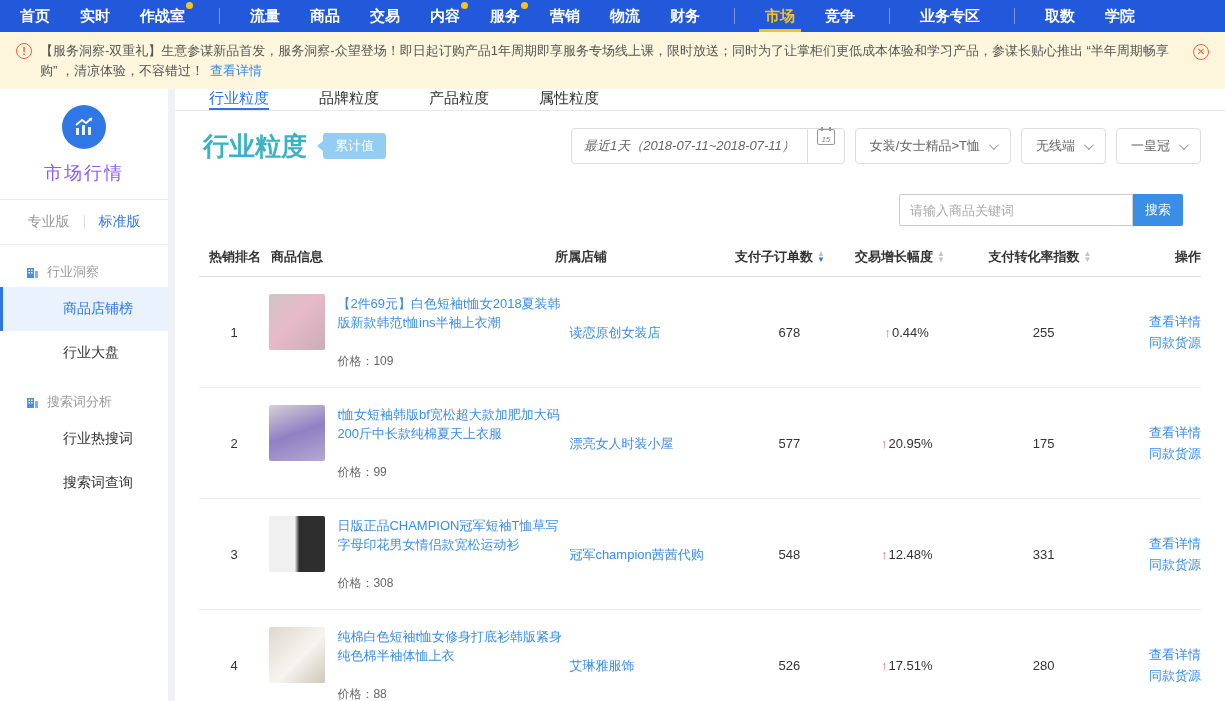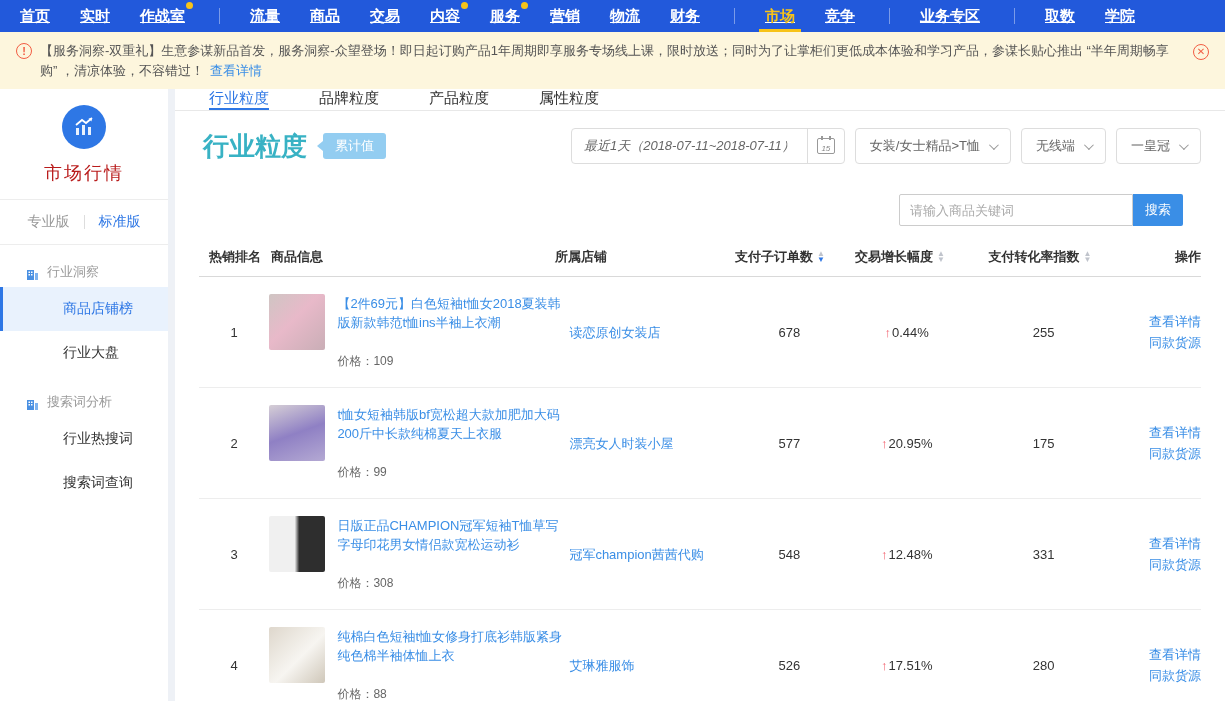--- a/index.html
+++ b/index.html
@@ -1,21 +1,21 @@
 <!DOCTYPE html>
 <html><head>
 <meta charset="utf-8">
 <style>
   * { margin:0; padding:0; box-sizing:border-box; }
   html,body { width:1225px; height:701px; overflow:hidden; background:#fff;
     font-family:"Liberation Sans","DejaVu Sans",sans-serif; }
 
   
   .topnav { height:32px; background:#2259db; display:flex; align-items:stretch;
-    padding:0 0 0 20px; color:#fff; font-size:15px; font-weight:bold;text-decoration:underline; }
+    padding:0 0 0 20px; color:#fff; font-size:15px; font-weight:bold; }
   .nav-item { position:relative; display:flex; align-items:center; margin-right:30px;
     cursor:pointer; white-space:nowrap; }
   .nav-item.active { color:#f7c319; }
   .nav-item.active .nav-underline { position:absolute; left:-6px; right:-6px; bottom:0;
     height:3px; background:#f7c319; }
   .nav-dot { position:absolute; top:2px; right:-8px; width:7px; height:7px;
     border-radius:50%; background:#f7c319; }
   .nav-divider { width:1px; height:16px; background:rgba(255,255,255,.4);
     margin:8px 30px 0 4px; }
 
@@ -32,27 +32,27 @@
     line-height:14px; text-align:center; cursor:pointer; }
 
   
   .main-wrap { display:flex; height:612px; background:#eef1f6; }
 
   
   .sidebar { width:168px; background:#fff; flex:0 0 168px; }
   .side-top { text-align:center; padding:16px 0 14px; border-bottom:1px solid #ededed; }
   .side-logo { width:44px; height:44px; border-radius:50%; background:#2e77e5;
     margin:0 auto; display:flex; align-items:center; justify-content:center; }
-  .side-title { color:#b91c1c; font-size:18px; margin-top:12px; letter-spacing:2px; }
+  .side-title { color:#8b5cf6; font-size:18px; margin-top:12px; letter-spacing:2px; }
   .side-version { display:flex; align-items:center; justify-content:center;
     padding:13px 0; border-bottom:1px solid #ededed; font-size:14px; }
   .ver { color:#999; cursor:pointer; }
   .ver.active { color:#2e77e5; }
   .ver-divider { width:1px; height:14px; background:#ddd; margin:0 14px; }
-  .side-group-header { display:flex; align-items:flex-end; padding:18px 0 6px 26px;
+  .side-group-header { display:flex; align-items:center; padding:18px 0 6px 26px;
     color:#999; font-size:13px; }
   .side-group-header svg { margin-right:8px; }
   .side-item { padding:13px 0 13px 60px; font-size:14px; color:#333; cursor:pointer;
     border-left:3px solid transparent; }
   .side-item.active { background:#e9f2fd; color:#2e77e5; border-left:3px solid #2e77e5; }
 
   
   .content { flex:1; margin-left:7px; background:#fff; display:flex; flex-direction:column;
     overflow:hidden; }
   .tabs-bar { height:41px; border-bottom:1px solid #e8e8e8; display:flex;
@@ -67,21 +67,21 @@
     font-size:13px; padding:4px 12px; border-radius:3px; }
   .badge::before { content:""; position:absolute; left:-6px; top:50%; margin-top:-5px;
     border-top:5px solid transparent; border-bottom:5px solid transparent;
     border-right:6px solid #93cdf1; }
   .filters { margin-left:auto; display:flex; gap:10px; }
   .filter-box { border:1px solid #ddd; border-radius:4px; height:36px; display:flex;
     align-items:center; padding:0 14px; color:#666; font-size:13px; background:#fff;
     cursor:pointer; white-space:nowrap; }
   .date-box { padding:0;font-style:italic; }
   .date-text { padding:0 12px; }
-  .cal-wrap { border-left:1px solid #ddd; height:100%; display:flex; align-items:center;
+  .cal-wrap { border-left:1px solid #ddd; height:100%; display:flex; 
     padding:0 9px; }
   .cal-icon { width:18px; height:16px; border:1px solid #999; border-radius:2px;
     position:relative; font-size:8px; color:#888; display:flex; align-items:flex-end;
     justify-content:center; line-height:9px; }
   .cal-icon::before { content:""; position:absolute; top:-3px; left:3px; width:2px;
     height:4px; background:#999; }
   .cal-icon::after { content:""; position:absolute; top:-3px; right:3px; width:2px;
     height:4px; background:#999; }
   .chevron { width:7px; height:7px; border-right:1px solid #999; border-bottom:1px solid #999;
     transform:rotate(45deg) translateY(-2px); margin-left:9px; flex:0 0 7px; }

